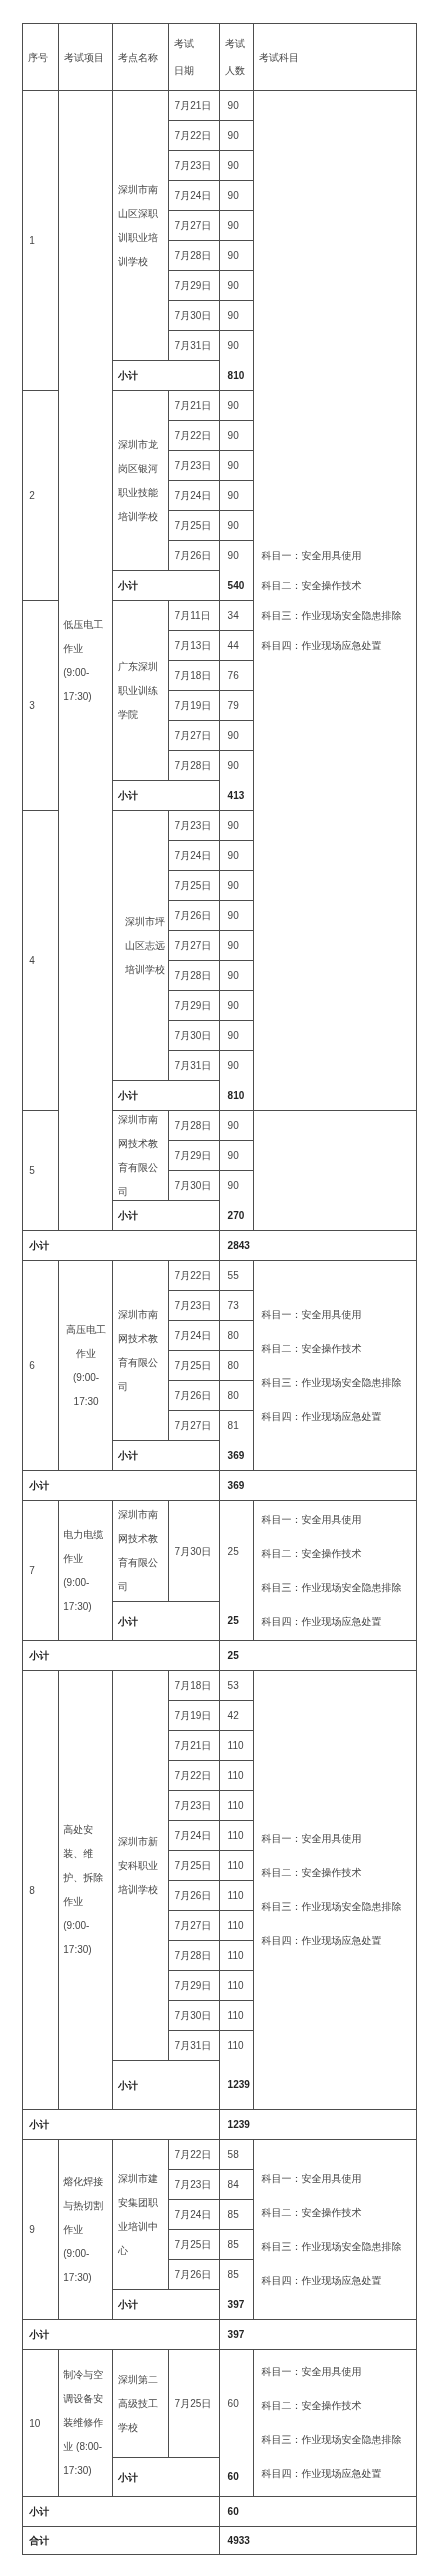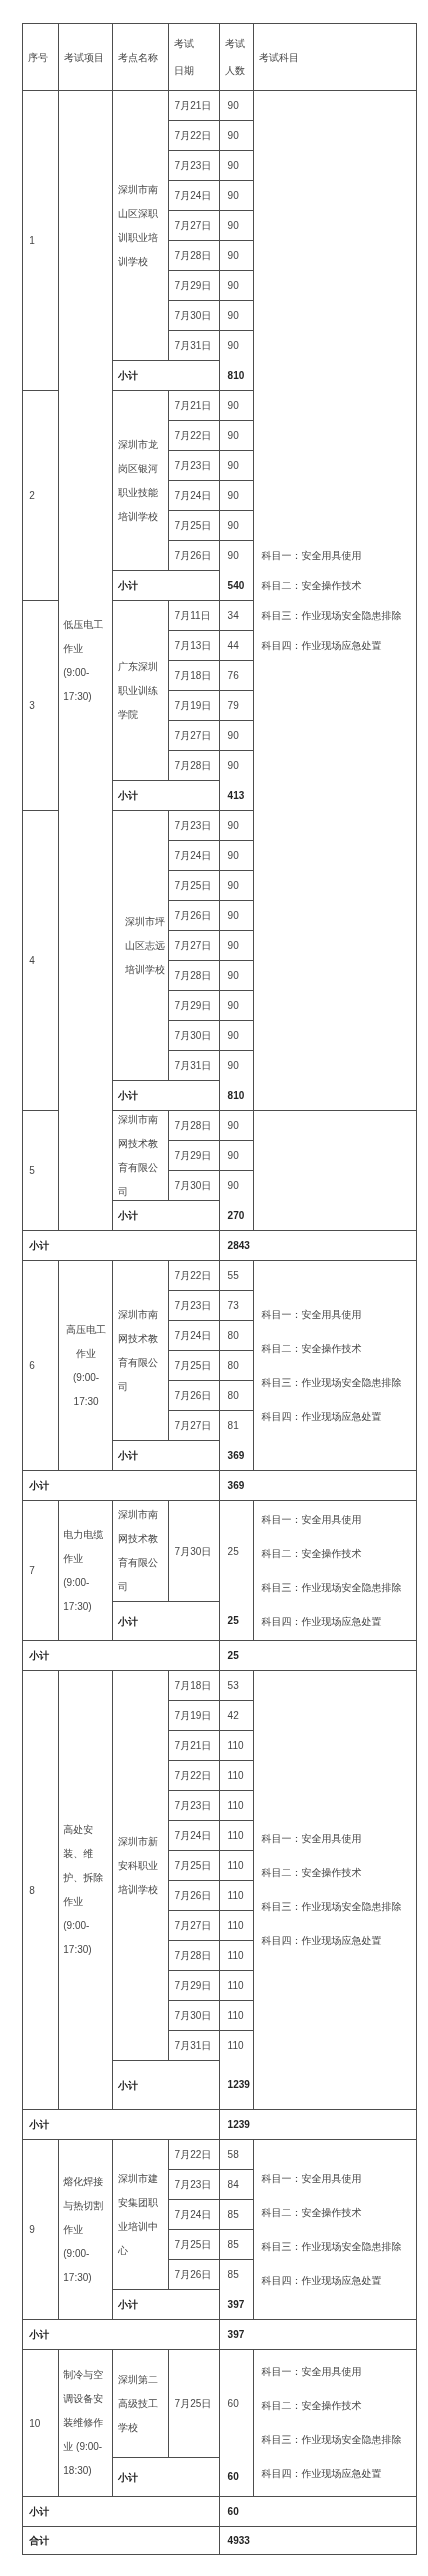--- a/index.html
+++ b/index.html
@@ -585,21 +585,21 @@
       <div class="cell subval" style="grid-area: 72 / 5 / span 1 / span 1;">
         <div>397</div>
       </div>
       <div class="cell biglabel" style="grid-area: 73 / 1 / span 1 / span 4;">
         <div>小计</div>
       </div>
       <div class="cell bigval" style="grid-area: 73 / 5 / span 1 / span 2;">
         <div>397</div>
       </div>
       <div class="cell project" style="grid-area: 74 / 2 / span 2 / span 1;">
-        <div>制冷与空调设备安装维修作业 (9:00-18:30)</div>
+        <div>制冷与空调设备安装维修作业 (8:00-17:30)</div>
       </div>
       <div class="cell subjects" style="grid-area: 74 / 6 / span 2 / span 1;">
         <div>科目一：安全用具使用</div>
         <div>科目二：安全操作技术</div>
         <div>科目三：作业现场安全隐患排除</div>
         <div>科目四：作业现场应急处置</div>
       </div>
       <div class="cell idx" style="grid-area: 74 / 1 / span 2 / span 1;">
         <div>10</div>
       </div>

